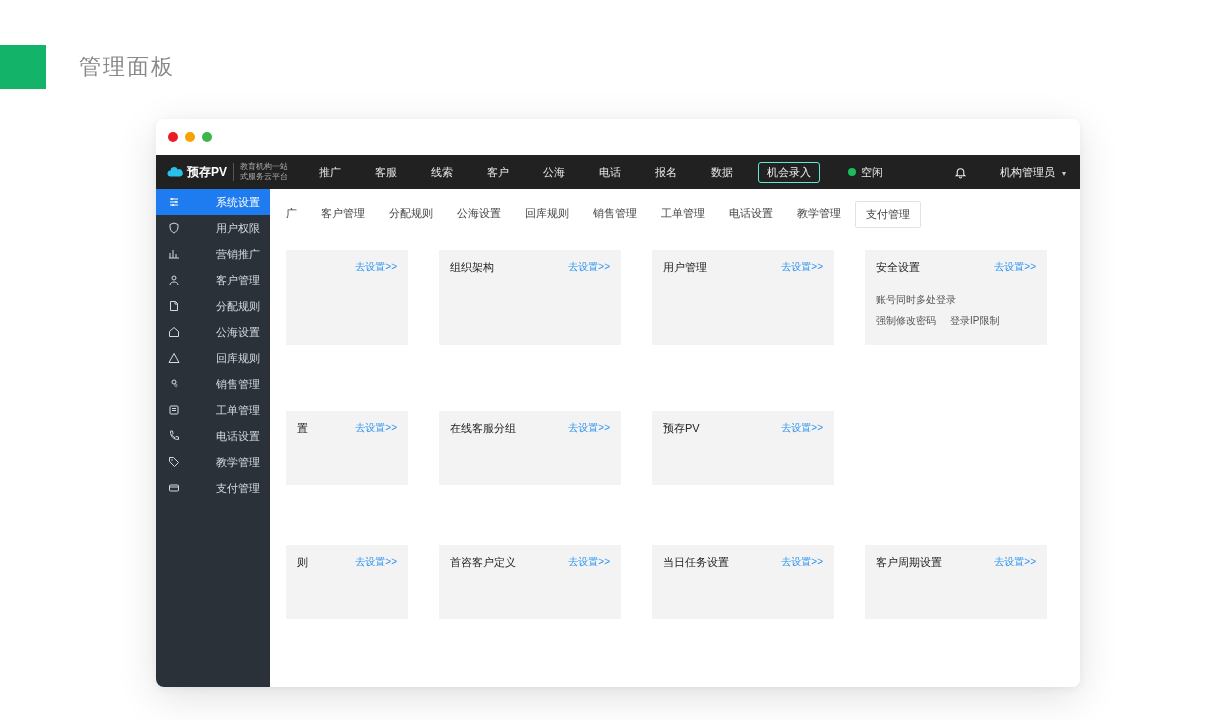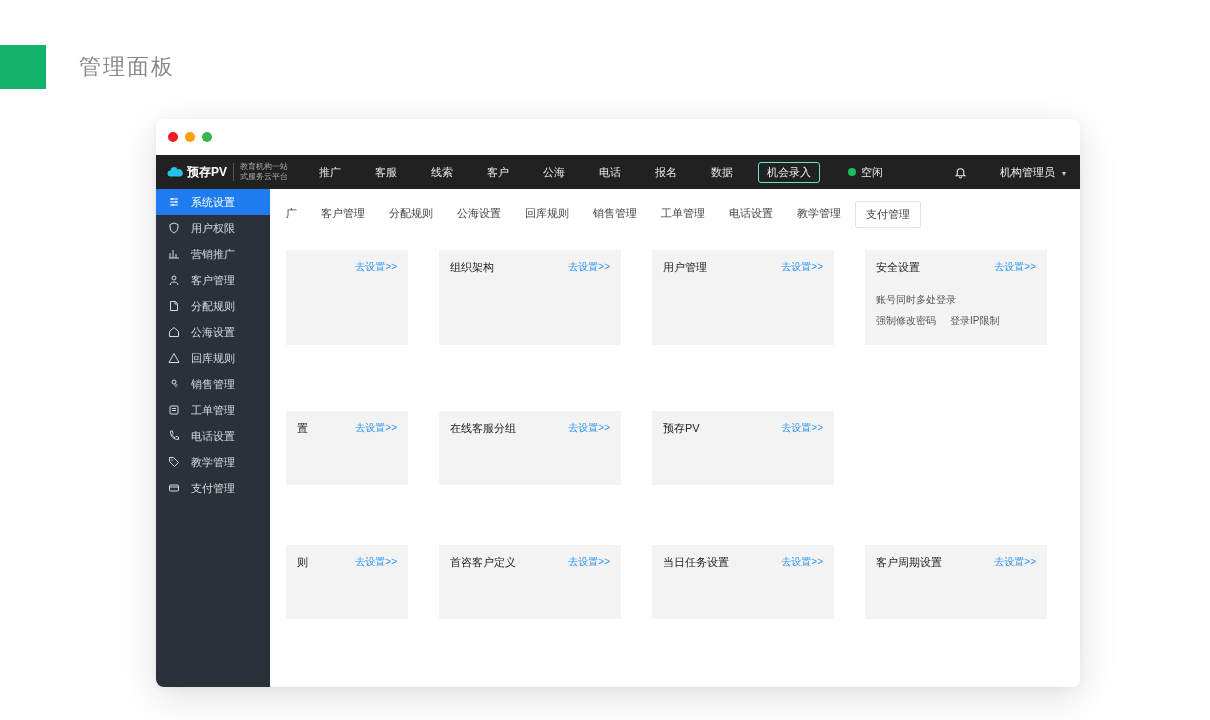--- a/index.html
+++ b/index.html
@@ -149,20 +149,21 @@
     color: #d5dbe1;
     flex-shrink: 0;
   }
   .sidebar-item {
     height: 26px;
     display: flex;
     align-items: center;
     padding-left: 12px;
     font-size: 11px;
     cursor: pointer;
+    gap: 25px;
   }
   .sidebar-item.active {
     background: #1f7cf0;
     color: #fff;
   }
   .side-icon {
     width: 12px; height: 12px;
     margin-right: 11px;
     flex-shrink: 0;
   }

